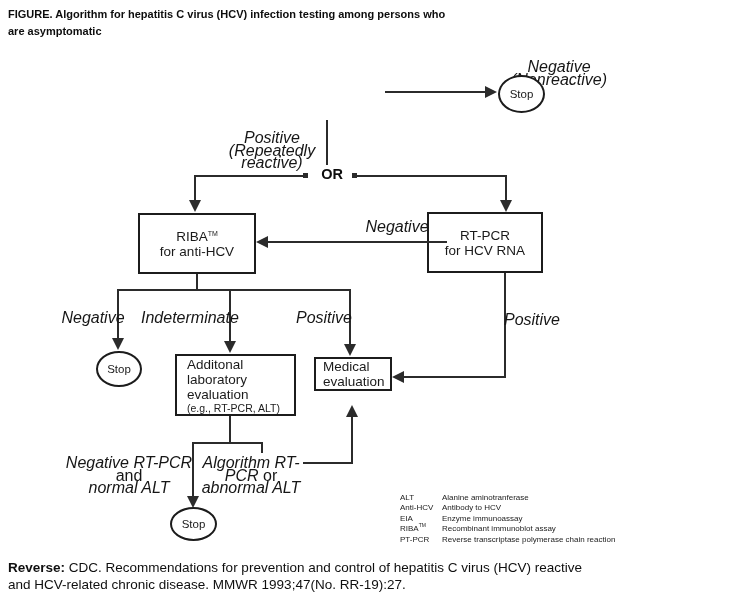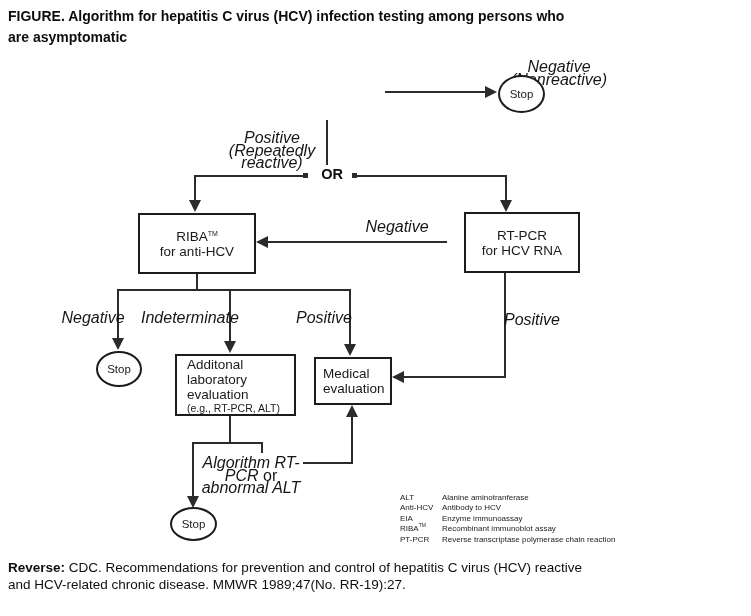--- a/index.html
+++ b/index.html
@@ -1,18 +1,18 @@
 <!DOCTYPE html>
 <html><head>
 <meta charset="utf-8">
 <style>
   html,body{margin:0;padding:0;background:#fff;}
   #page{position:relative;width:751px;height:616px;background:#ffffff;
         font-family:"Liberation Sans","DejaVu Sans",sans-serif;color:#111;overflow:hidden;}
-  .title{position:absolute;left:8px;top:6px;width:720px;font-size:14px;font-weight:bold;
+  .title{position:absolute;left:8px;top:6px;width:720px;font-size:11px;font-weight:bold;
          line-height:1.5;color:#0d0d0d;}
   .node{position:absolute;border:2px solid #1c1c1c;background:#fff;box-sizing:border-box;
         font-size:13.5px;line-height:15px;color:#1a1a1a;}
   .node.center{display:flex;flex-direction:column;align-items:center;justify-content:center;text-align:center;}
   .node.leftal{display:flex;flex-direction:column;justify-content:center;text-align:left;}
   .stop{position:absolute;border:2px solid #1c1c1c;border-radius:50%;box-sizing:border-box;
         display:flex;align-items:center;justify-content:center;font-size:11.5px;color:#1a1a1a;background:#fff;}
   .hline{position:absolute;height:2px;background:#2b2b2b;}
   .vline{position:absolute;width:2px;background:#2b2b2b;}
   .sq{position:absolute;width:5px;height:5px;background:#2b2b2b;}
@@ -68,21 +68,21 @@
   <div class="hline" style="left:353px;top:175px;width:154px;"></div>
   <div class="sq" style="left:352px;top:173px;"></div>
   <div class="vline" style="left:505px;top:175px;height:27px;"></div>
   <div class="ah down" style="left:500px;top:200px;"></div>
 
   <div class="node center" style="left:138px;top:213px;width:118px;height:61px;">
     <span><span>RIBA</span><sup class="tm">TM</sup></span>
     <span>for anti-HCV</span>
   </div>
 
-  <div class="node center" style="left:464px;top:212px;width:116px;height:61px;">
+  <div class="node center" style="left:427px;top:212px;width:116px;height:61px;">
     <span>RT-PCR</span>
     <span>for HCV RNA</span>
   </div>
 
   <div class="hline" style="left:266px;top:241px;width:181px;"></div>
   <div class="ah left" style="left:256px;top:236px;"></div>
   <div class="lbl" style="left:357px;top:221px;width:80px;">Negative</div>
 
   <div class="vline" style="left:196px;top:274px;height:16px;"></div>
   <div class="hline" style="left:117px;top:289px;width:234px;"></div>
@@ -104,37 +104,41 @@
     <span>Stop</span>
   </div>
 
   <div class="node leftal" style="left:175px;top:354px;width:121px;height:62px;padding-left:10px;">
     <span>Additonal</span>
     <span>laboratory</span>
     <span>evaluation</span>
     <span class="smallline">(e.g., RT-PCR, ALT)</span>
   </div>
 
-  <div class="node leftal" style="left:314px;top:357px;width:78px;height:48px;padding-left:7px;">
+  <div class="node leftal" style="left:314px;top:357px;width:78px;height:34px;padding-left:7px;">
     <span>Medical</span>
     <span>evaluation</span>
   </div>
 
   <div class="vline" style="left:504px;top:273px;height:105px;"></div>
   <div class="lbl" style="left:494px;top:314px;width:76px;">Positive</div>
   <div class="hline" style="left:404px;top:376px;width:101px;"></div>
   <div class="ah left" style="left:392px;top:371px;"></div>
 
   <div class="vline" style="left:229px;top:416px;height:27px;"></div>
   <div class="hline" style="left:192px;top:442px;width:71px;"></div>
 
   <div class="vline" style="left:192px;top:442px;height:55px;"></div>
   <div class="ah down" style="left:187px;top:496px;"></div>
   <div class="vline" style="left:261px;top:442px;height:11px;"></div>
 
+  <div class="lbl" style="left:64px;top:457px;width:130px;">
+    <span style="display:block"><span>Negative RT-PCR</span><span class="rm"> and</span></span>
+    <span style="display:block">normal ALT</span>
+  </div>
   <div class="lbl" style="left:196px;top:457px;width:110px;">
     <span style="display:block"><span>Algorithm RT-PCR</span><span class="rm"> or</span></span>
     <span style="display:block">abnormal ALT</span>
   </div>
 
   <div class="hline" style="left:303px;top:462px;width:50px;"></div>
   <div class="vline" style="left:351px;top:416px;height:48px;"></div>
   <div class="ah up" style="left:346px;top:405px;"></div>
 
   <div class="stop" style="left:170px;top:507px;width:47px;height:34px;">
@@ -155,16 +159,16 @@
       <span class="ab"><span>RIBA</span><sup class="tm" style="font-size:5px;">TM</sup></span><span>Recombinant immunoblot assay</span>
     </div>
     <div class="row">
       <span class="ab">PT-PCR</span><span>Reverse transcriptase polymerase chain reaction</span>
     </div>
   </div>
 
   <div class="source">
     <b>Reverse:</b>
     <span>CDC. Recommendations for prevention and control of hepatitis C virus (HCV) reactive</span>
-    <div>and HCV-related chronic disease. MMWR 1989;47(No. RR-19):27.</div>
+    <div>and HCV-related chronic disease. MMWR 1993;47(No. RR-19):27.</div>
   </div>
 
 </div>
 
 </body></html>

